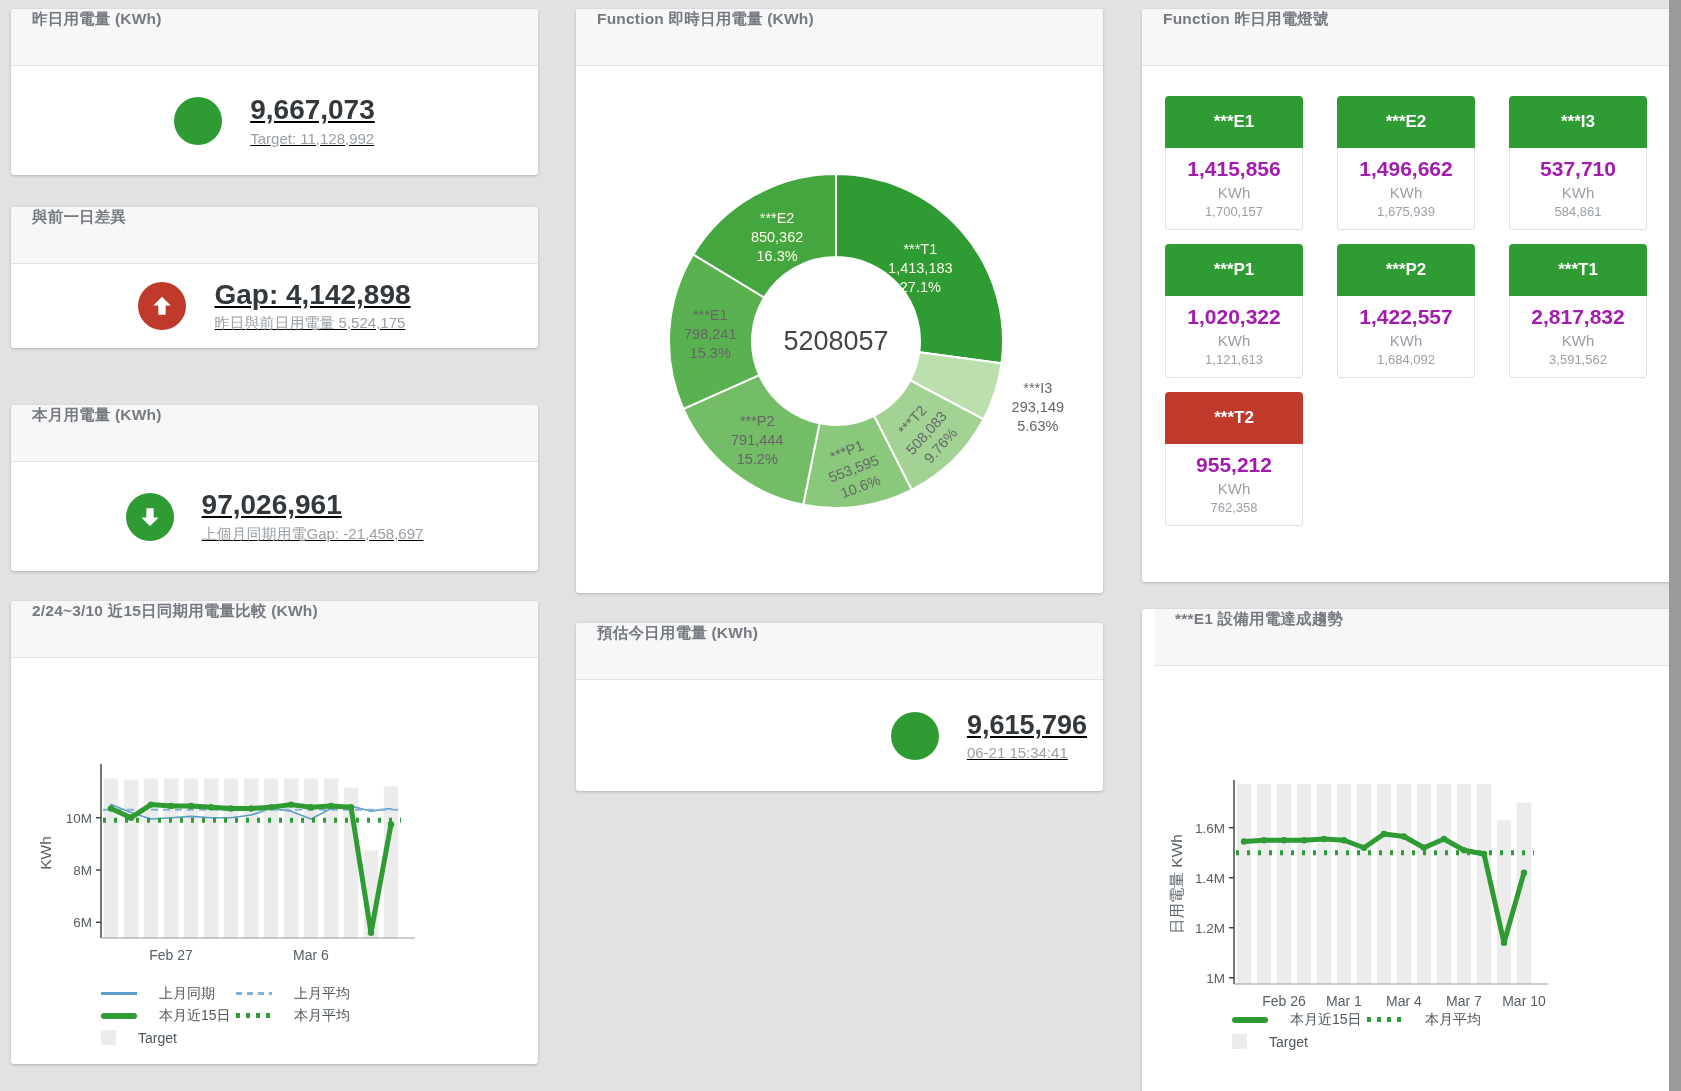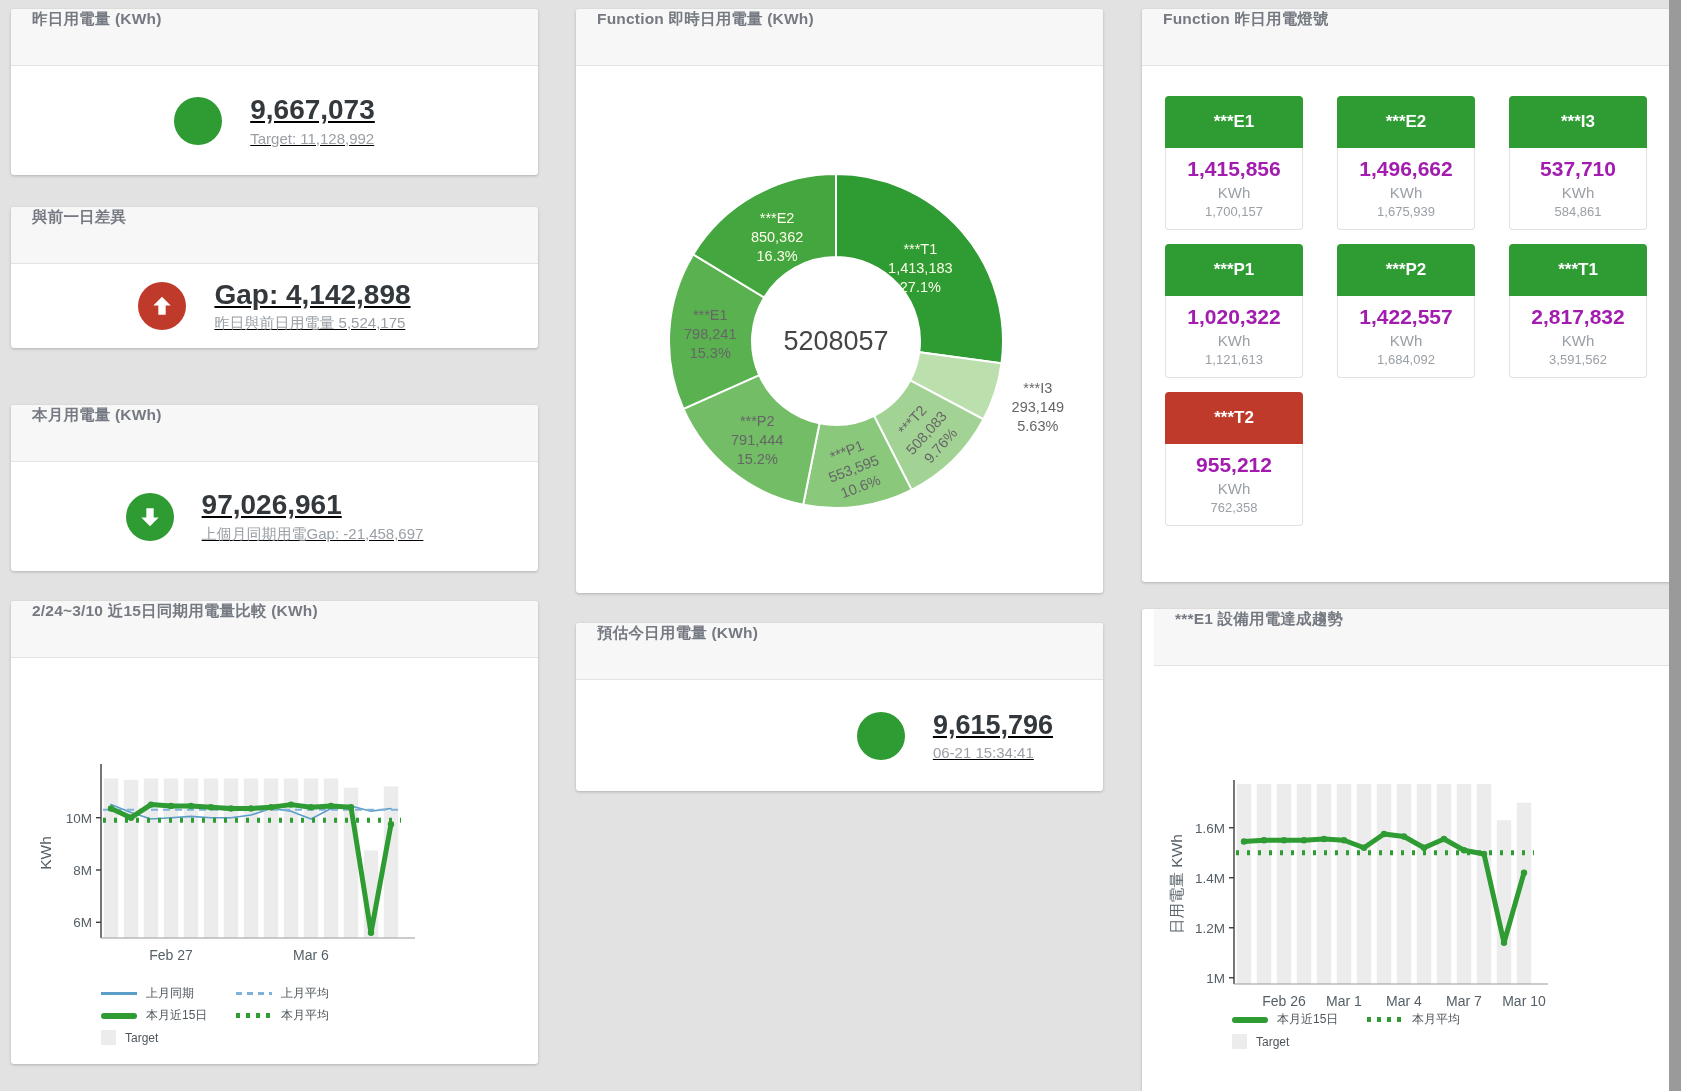--- a/index.html
+++ b/index.html
@@ -19,21 +19,21 @@
     border-radius:3px 3px 0 0;display:flex;padding:0 21px;
   }
   .panel-title{
     font-size:15.5px;font-weight:bold;color:#757a82;letter-spacing:.2px;
     white-space:nowrap;overflow:hidden;
   }
   .panel-body{position:absolute;left:0;right:0;top:57px;bottom:0;}
 
   
   .stat-row{height:100%;display:flex;align-items:center;justify-content:center;gap:28px;}
-  .stat-row.right{justify-content:flex-end;padding-right:50px;}
+  .stat-row.right{justify-content:flex-end;padding-right:16px;}
   .dot{width:48px;height:48px;border-radius:50%;flex:0 0 auto;display:flex;align-items:center;justify-content:center;}
   .dot svg{display:block;}
   .stat-col{display:flex;flex-direction:column;align-items:flex-start;text-decoration:underline;}
   .stat-value{font-size:28px;font-weight:bold;color:#33383d;line-height:1.15;}
   .stat-sub{font-size:15px;color:#9aa0a6;margin-top:3px;}
 
   
   .tiles{
     position:absolute;left:0;top:57px;right:0;bottom:0;
     display:grid;grid-template-columns:repeat(3,138px);
@@ -50,21 +50,21 @@
   }
   .tile-value{font-size:21px;font-weight:bold;color:#a21caf;}
   .tile-unit{font-size:15px;color:#9aa0a6;margin-top:3px;}
   .tile-target{font-size:13px;color:#9aa0a6;margin-top:3px;}
 
   
   .chart-svg{position:absolute;left:0;top:57px;}
   svg text{font-family:"Liberation Sans","DejaVu Sans",sans-serif;}
 
   .legend{position:absolute;display:grid;grid-template-columns:135px auto;row-gap:1px;}
-  .lg-item{display:flex;align-items:center;gap:9px;height:21px;font-size:12px;color:#4e565c;white-space:nowrap;}
+  .lg-item{display:flex;align-items:center;gap:22px;height:21px;font-size:14px;color:#4e565c;white-space:nowrap;}
   .sw{flex:0 0 auto;}
   .sw-line{width:36px;height:3px;}
   .sw-thick{width:36px;height:6px;border-radius:3px;}
   .sw-dash{width:36px;height:3px;}
   .sw-dots{width:36px;height:5px;}
   .sw-box{width:15px;height:15px;}
 
   .scrollbar{position:absolute;right:0;top:0;width:12px;height:1091px;background:#9a9a9a;}
 </style>
 </head>

